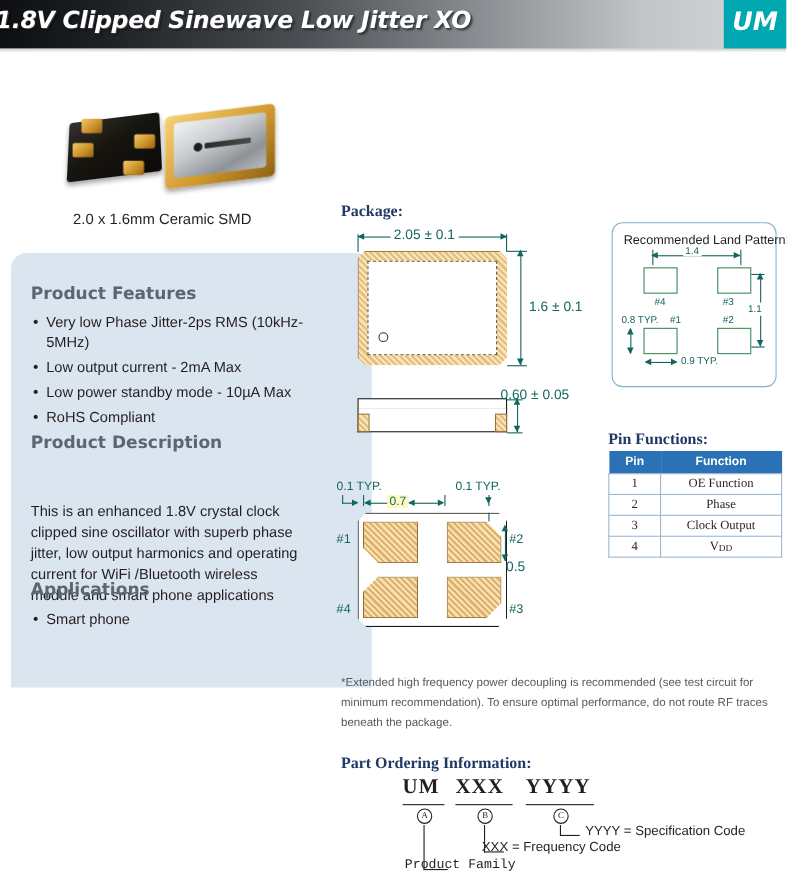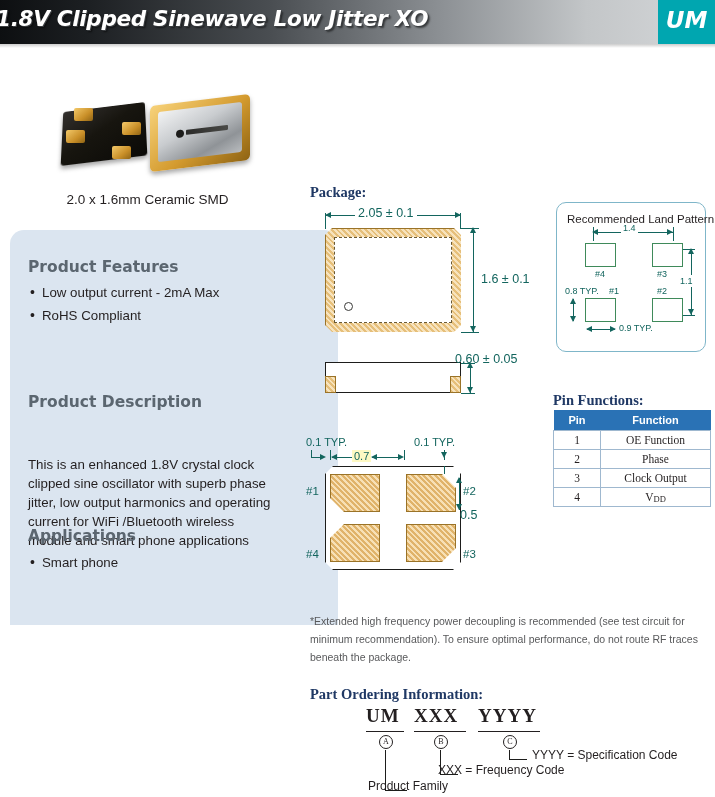--- a/index.html
+++ b/index.html
@@ -209,21 +209,21 @@
   }
   #c-a{left:69px;top:35px;}
   #c-b{left:124px;top:35px;}
   #c-c{left:193px;top:35px;}
   .ord-txt{
     position:absolute;font-size:12px;color:#231f20;white-space:nowrap;
     font-family:"Liberation Sans",sans-serif;
   }
   #t-c{left:222px;top:48px;}
   #t-b{left:128px;top:63px;}
-  #t-a{left:58px;top:79px;}
+  #t-a{left:58px;top:79px;font-family:Liberation Mono, monospace;}
 </style>
 </head>
 <body>
 
 <div id="header-bar">
   <div id="header-title">1.8V Clipped Sinewave Low Jitter XO</div>
   <div id="logo-block">
     <div id="logo-text">UM</div>
   </div>
 </div>
@@ -245,21 +245,23 @@
       <div class="cm-dot"></div>
         <div class="cm-word"></div>
     </div>
   </div>
 </div>
 <div id="photo-caption">2.0 x 1.6mm Ceramic SMD</div>
 
 <div id="left-panel">
   <div class="panel-h" id="features-h">Product Features</div>
   <ul class="bullets" id="features-list">
+    <li>Very low Phase Jitter-2ps RMS (10kHz-5MHz)</li>
     <li>Low output current - 2mA Max</li>
+    <li>Low power standby mode - 10µA Max</li>
     <li>RoHS Compliant</li>
   </ul>
 
   <div class="panel-h" id="desc-h">Product Description</div>
   <div class="panel-body" id="desc-text">This is an enhanced 1.8V crystal clock clipped sine oscillator with superb phase jitter, low output harmonics and operating current for WiFi /Bluetooth wireless module and smart phone applications</div>
 
   <div class="panel-h" id="apps-h">Applications</div>
   <ul class="bullets" id="apps-list">
     <li>Smart phone</li>
   </ul>

